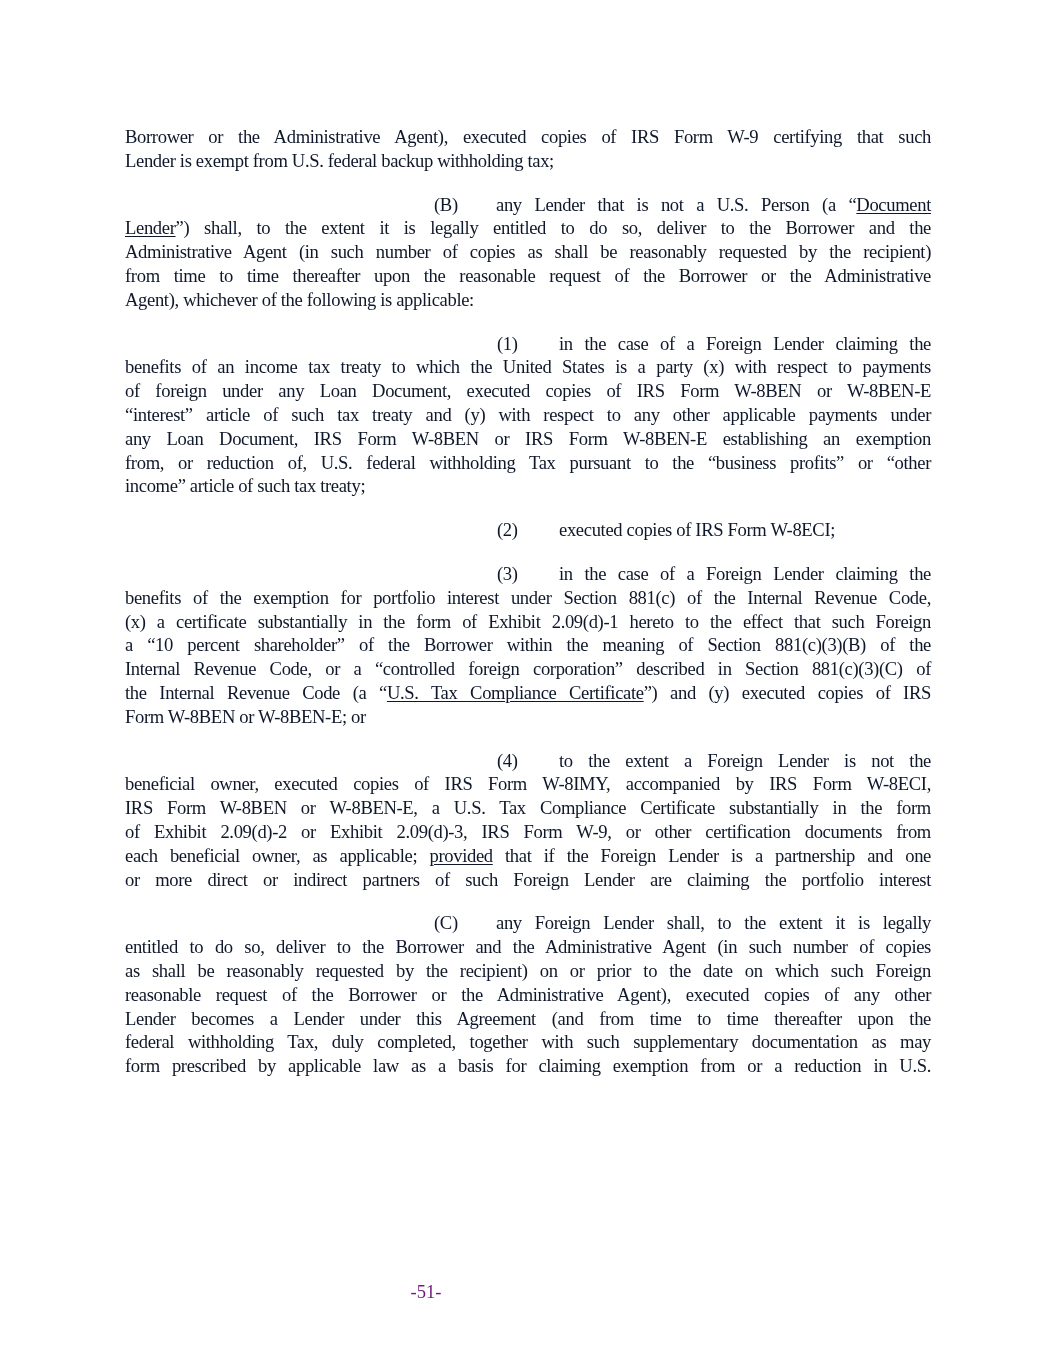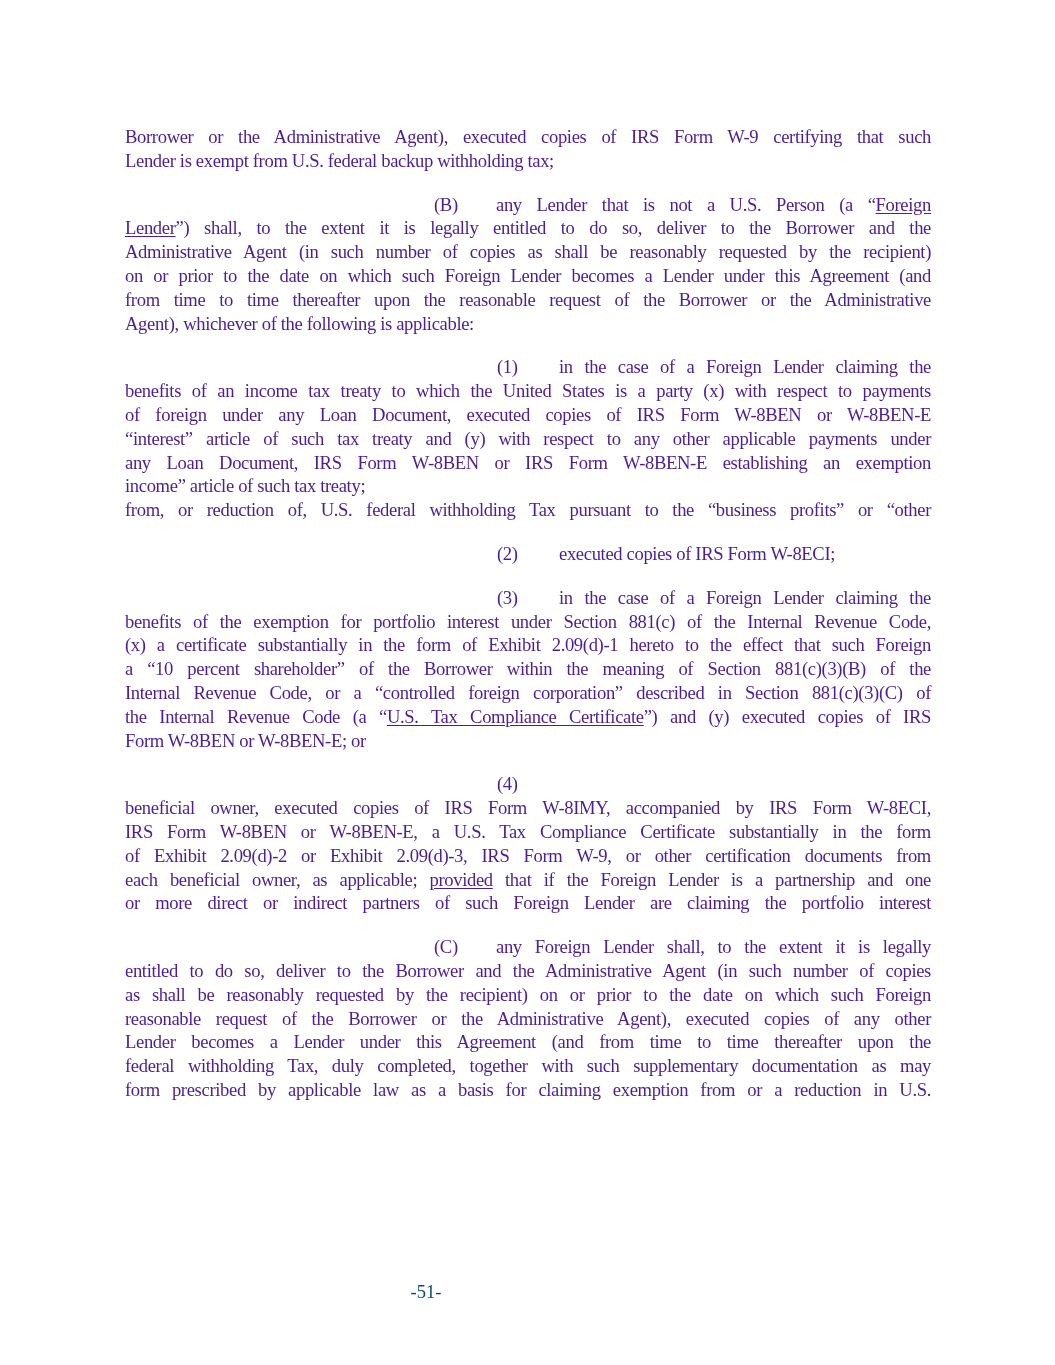--- a/index.html
+++ b/index.html
@@ -1,69 +1,68 @@
 <!DOCTYPE html>
 <html><head>
 <meta charset="utf-8">
 <style>
   html, body { margin: 0; padding: 0; background: #ffffff; }
   body { width: 1055px; height: 1365px; position: relative; overflow: hidden; }
   .page {
     position: absolute; left: 125px; top: 125px; width: 806px;
     font-family: "Liberation Serif", serif; font-size: 18.6px; line-height: 23.8px;
-    color: #4c1d95; letter-spacing: -0.35px;
+    color: #0f172a; letter-spacing: -0.35px;
   }
   .para { margin: 0; text-align: justify; text-align-last: left; }
   .line { display: block; text-align: justify; text-align-last: justify; white-space: nowrap; }
   .line.last { text-align-last: left; }
   .first-line { display: flex; white-space: nowrap; }
   .first-line .fill { flex: 1; text-align: justify; text-align-last: justify; }
   .gap { height: 20px; }
   .u { text-decoration: underline; text-underline-offset: 2px; }
   .marker { display: inline-block; }
   .pagenum {
     position: absolute; top: 1281px; left: 0; width: 852px; text-align: center;
-    font-family: "Liberation Serif", serif; font-size: 18.6px; color: #0c4a6e;
+    font-family: "Liberation Serif", serif; font-size: 18.6px; color: #701a75;
   }
 </style>
 </head>
 <body>
 
 <div class="page">
 
   <div class="para">
     <span class="line">Borrower or the Administrative Agent), executed copies of IRS Form W-9 certifying that such</span>
     <span class="line last">Lender is exempt from U.S. federal backup withholding tax;</span>
   </div>
   <div class="gap"></div>
 
   <div class="para">
     <div class="first-line" style="padding-left:309px;">
       <span class="marker" style="width:62px;">(B)</span>
-      <span class="fill"><span>any Lender that is not a U.S. Person (a “</span><span class="u">Foreign</span></span>
+      <span class="fill"><span>any Lender that is not a U.S. Person (a “</span><span class="u">Document</span></span>
     </div>
     <span class="line"><span class="u">Lender</span><span>”) shall, to the extent it is legally entitled to do so, deliver to the Borrower and the</span></span>
     <span class="line">Administrative Agent (in such number of copies as shall be reasonably requested by the recipient)</span>
-    <span class="line">on or prior to the date on which such Foreign Lender becomes a Lender under this Agreement (and</span>
     <span class="line">from time to time thereafter upon the reasonable request of the Borrower or the Administrative</span>
     <span class="line last">Agent), whichever of the following is applicable:</span>
   </div>
   <div class="gap"></div>
 
   <div class="para">
     <div class="first-line" style="padding-left:372px;">
       <span class="marker" style="width:62px;">(1)</span>
       <span class="fill">in the case of a Foreign Lender claiming the</span>
     </div>
     <span class="line">benefits of an income tax treaty to which the United States is a party (x) with respect to payments</span>
     <span class="line">of foreign under any Loan Document, executed copies of IRS Form W-8BEN or W-8BEN-E</span>
     <span class="line">“interest” article of such tax treaty and (y) with respect to any other applicable payments under</span>
     <span class="line">any Loan Document, IRS Form W-8BEN or IRS Form W-8BEN-E establishing an exemption</span>
+    <span class="line">from, or reduction of, U.S. federal withholding Tax pursuant to the “business profits” or “other</span>
     <span class="line last">income” article of such tax treaty;</span>
-    <span class="line">from, or reduction of, U.S. federal withholding Tax pursuant to the “business profits” or “other</span>
   </div>
   <div class="gap"></div>
 
   <div class="para">
     <div class="first-line" style="padding-left:372px;">
       <span class="marker" style="width:62px;">(2)</span>
       <span>executed copies of IRS Form W-8ECI;</span>
     </div>
   </div>
   <div class="gap"></div>
@@ -78,20 +77,21 @@
     <span class="line">a “10 percent shareholder” of the Borrower within the meaning of Section 881(c)(3)(B) of the</span>
     <span class="line">Internal Revenue Code, or a “controlled foreign corporation” described in Section 881(c)(3)(C) of</span>
     <span class="line"><span>the Internal Revenue Code (a “</span><span class="u">U.S. Tax Compliance Certificate</span><span>”) and (y) executed copies of IRS</span></span>
     <span class="line last">Form W-8BEN or W-8BEN-E; or</span>
   </div>
   <div class="gap"></div>
 
   <div class="para">
     <div class="first-line" style="padding-left:372px;">
       <span class="marker" style="width:62px;">(4)</span>
+      <span class="fill">to the extent a Foreign Lender is not the</span>
     </div>
     <span class="line">beneficial owner, executed copies of IRS Form W-8IMY, accompanied by IRS Form W-8ECI,</span>
     <span class="line">IRS Form W-8BEN or W-8BEN-E, a U.S. Tax Compliance Certificate substantially in the form</span>
     <span class="line">of Exhibit 2.09(d)-2 or Exhibit 2.09(d)-3, IRS Form W-9, or other certification documents from</span>
     <span class="line"><span>each beneficial owner, as applicable; </span><span class="u">provided</span><span> that if the Foreign Lender is a partnership and one</span></span>
     <span class="line">or more direct or indirect partners of such Foreign Lender are claiming the portfolio interest</span>
   </div>
   <div class="gap"></div>
 
   <div class="para">

